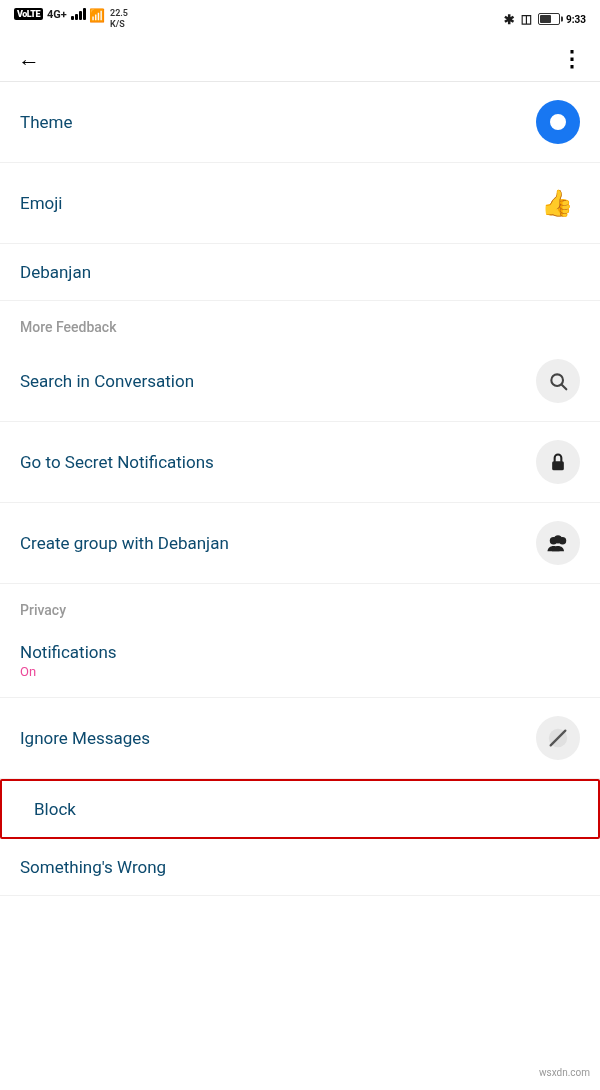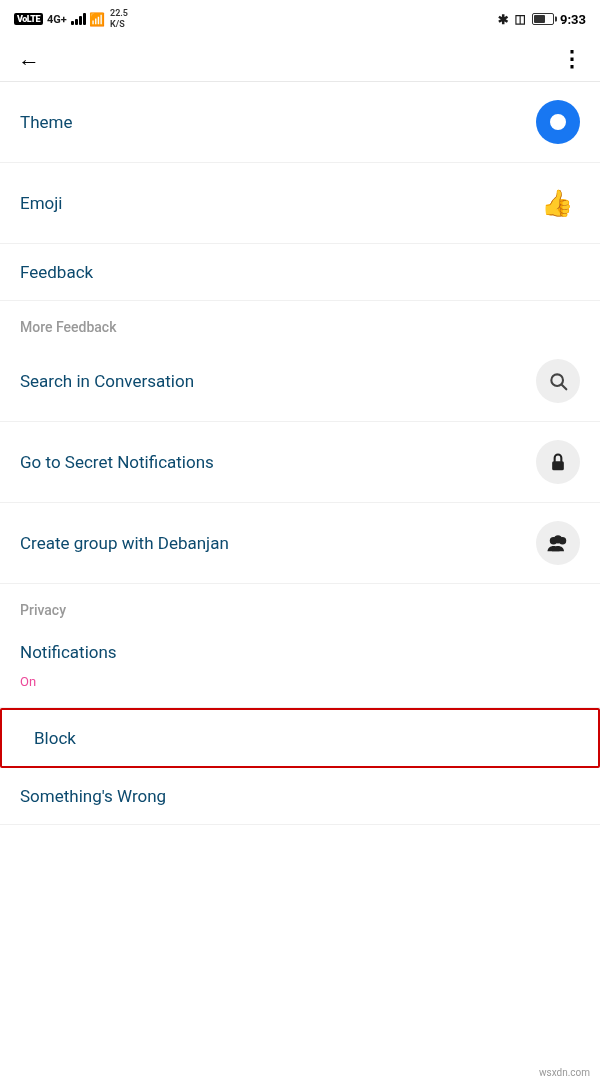--- a/index.html
+++ b/index.html
@@ -22,21 +22,21 @@
       display: flex;
       justify-content: space-between;
       align-items: center;
       padding: 6px 14px 4px 14px;
       background: #ffffff;
       height: 36px;
     }
 
     .status-left {
       display: flex;
-      align-items: center;
+      align-items: flex-start;
       gap: 4px;
       font-size: 11px;
       font-weight: 700;
     }
 
     .volte-badge {
       background: #000;
       color: #fff;
       font-size: 9px;
       font-weight: 900;
@@ -104,21 +104,21 @@
     }
 
     .battery-fill {
       height: 100%;
       background: #333;
       border-radius: 1px;
       width: 60%;
     }
 
     .time-text {
-      font-size: 13px;
+      font-size: 10px;
       font-weight: 700;
       color: #000;
     }
 
     
     .nav-bar {
       display: flex;
       justify-content: space-between;
       align-items: center;
       padding: 10px 18px;
@@ -167,21 +167,21 @@
     .list-item.block-item {
       border: 2.5px solid #cc0000;
       border-radius: 2px;
       margin: 0 0;
       padding-left: 32px;
     }
 
     .list-item-left {
       display: flex;
       flex-direction: column;
-      gap: 12px;
+      gap: 2px;
     }
 
     .list-item-title {
       font-size: 17px;
       font-weight: 400;
       color: #0c4a6e;
     }
 
     .list-item-subtitle {
       font-size: 13px;
@@ -277,21 +277,21 @@
   </div>
 
   <div class="list-item">
     <span class="list-item-title">Emoji</span>
     <div class="list-item-icon" style="background:transparent;">
       <span class="emoji-thumbs">👍</span>
     </div>
   </div>
 
   <div class="list-item">
-    <span class="list-item-title">Feedback</span>
+    <span class="list-item-title">Debanjan</span>
   </div>
 
   <div class="section-header">More Feedback</div>
 
   <div class="list-item">
     <span class="list-item-title">Search in Conversation</span>
     <div class="list-item-icon">
       <svg width="20" height="20" viewBox="0 0 24 24" fill="none" stroke="#444" stroke-width="2.5" stroke-linecap="round" stroke-linejoin="round">
         <circle cx="11" cy="11" r="7"></circle>
         <line x1="16.5" y1="16.5" x2="22" y2="22"></line>
@@ -325,20 +325,29 @@
 
   <div class="section-header">Privacy</div>
 
   <div class="list-item">
     <div class="list-item-left">
       <span class="list-item-title">Notifications</span>
       <span class="list-item-subtitle">On</span>
     </div>
   </div>
 
+  <div class="list-item">
+    <span class="list-item-title">Ignore Messages</span>
+    <div class="list-item-icon">
+      <svg width="22" height="22" viewBox="0 0 24 24" fill="#333" xmlns="http://www.w3.org/2000/svg">
+        <circle cx="12" cy="12" r="10" fill="#e0e0e0"></circle>
+        <line x1="4" y1="20" x2="20" y2="4" stroke="#555" stroke-width="2.5" stroke-linecap="round"></line>
+      </svg>
+    </div>
+  </div>
 
   <div class="list-item block-item">
     <span class="list-item-title">Block</span>
   </div>
 
   <div class="list-item">
     <div class="list-item-left">
       <span class="list-item-title">Something's Wrong</span>
     </div>
   </div>

